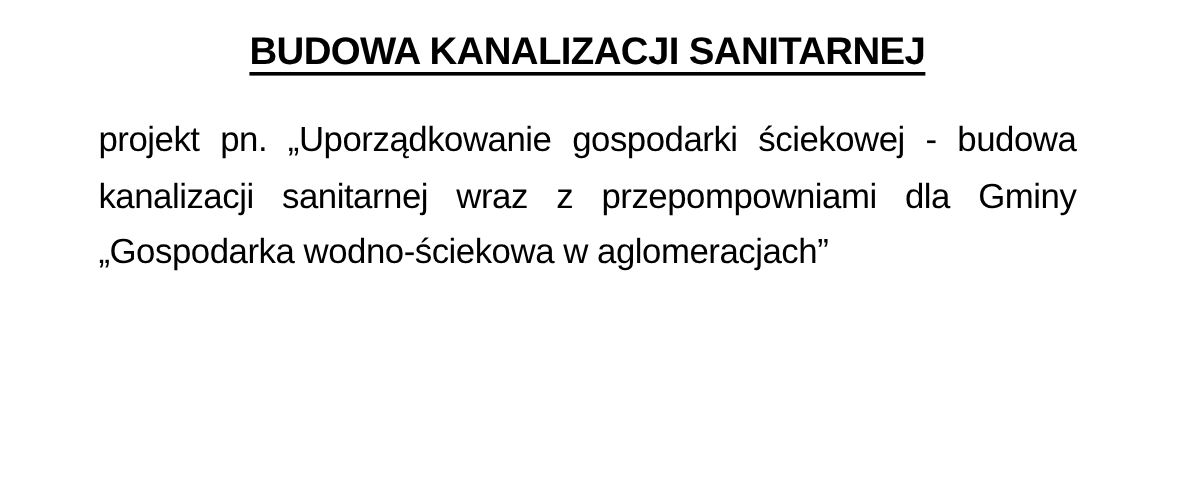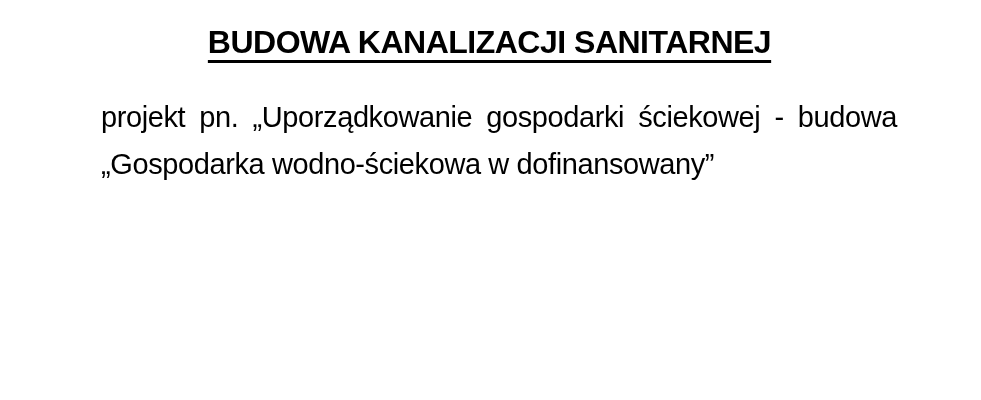--- a/index.html
+++ b/index.html
@@ -35,37 +35,37 @@
     white-space: nowrap;
   }
   .doc-paragraph {
     margin-top: 36px;
     font-size: 29px;
     line-height: 46.5px;
     letter-spacing: -0.4px;
   }
   .doc-line {
     white-space: nowrap;
-    margin-left: 19px;
   }
   .doc-line.justified {
     text-align: justify;
     text-align-last: justify;
   }
   .doc-line.last-line {
     text-align: left;
     text-align-last: left;
   }
 </style>
 </head>
 <body>
 
 <div class="page">
 
   <div class="doc-heading">BUDOWA KANALIZACJI SANITARNEJ</div>
 
 
   <div class="doc-paragraph">
     <div class="doc-line justified">projekt pn. „Uporządkowanie gospodarki ściekowej - budowa</div>
-    <div class="doc-line last-line">„Gospodarka wodno-ściekowa w dofinansowany”</div>
+    <div class="doc-line justified">kanalizacji sanitarnej wraz z przepompowniami dla Gminy</div>
+    <div class="doc-line last-line">„Gospodarka wodno-ściekowa w aglomeracjach”</div>
   </div>
 
 </div>
 
 </body></html>

